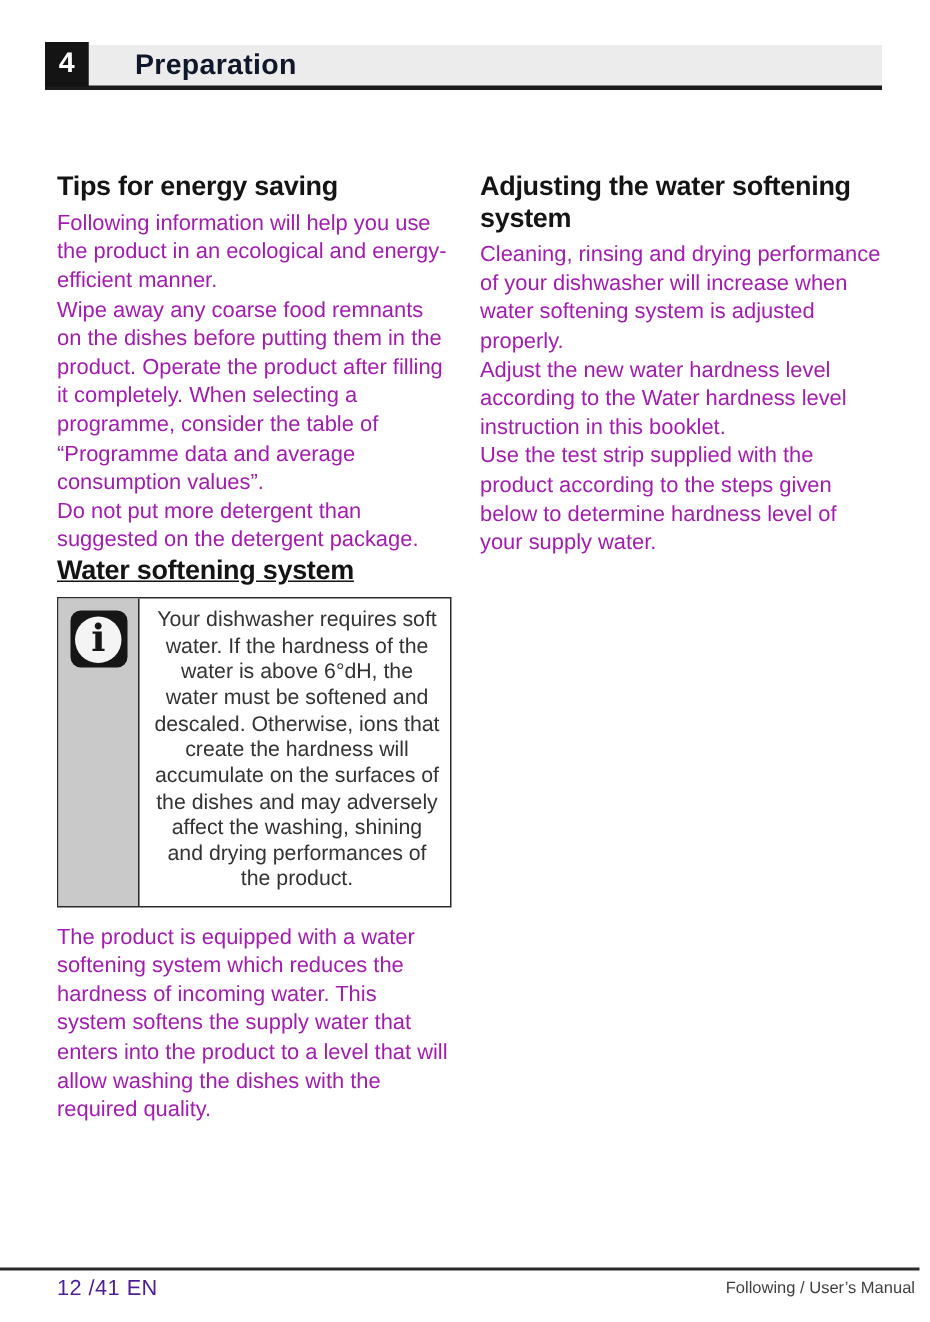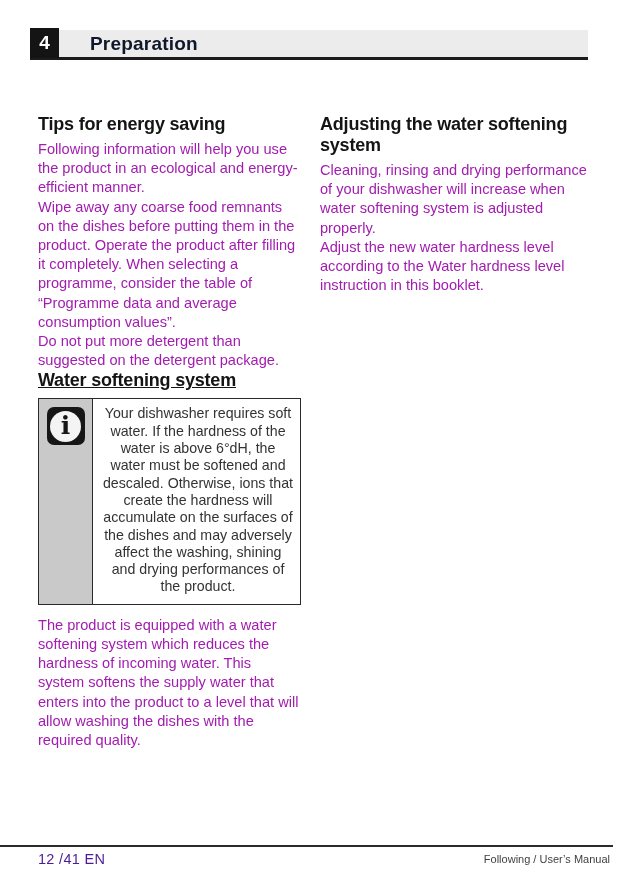--- a/index.html
+++ b/index.html
@@ -137,20 +137,21 @@
       <div class="info-text">Your dishwasher requires soft water. If the hardness of the water is above 6°dH, the water must be softened and descaled. Otherwise, ions that create the hardness will accumulate on the surfaces of the dishes and may adversely affect the washing, shining and drying performances of the product.</div>
     </div>
 
     <p class="body">The product is equipped with a water softening system which reduces the hardness of incoming water. This system softens the supply water that enters into the product to a level that will allow washing the dishes with the required quality.</p>
   </div>
 
   <div class="col col-right">
     <h2 class="sec">Adjusting the water softening system</h2>
     <p class="body">Cleaning, rinsing and drying performance of your dishwasher will increase when water softening system is adjusted properly.</p>
     <p class="body">Adjust the new water hardness level according to the Water hardness level instruction in this booklet.</p>
+    <p class="body">Use the test strip supplied with the product according to the steps given below to determine hardness level of your supply water.</p>
   </div>
 
 
   <div class="footer-rule"></div>
   <div class="footer-left">12 /41 EN</div>
   <div class="footer-right">Following / User’s Manual</div>
 
 </div>
 
 </body></html>

